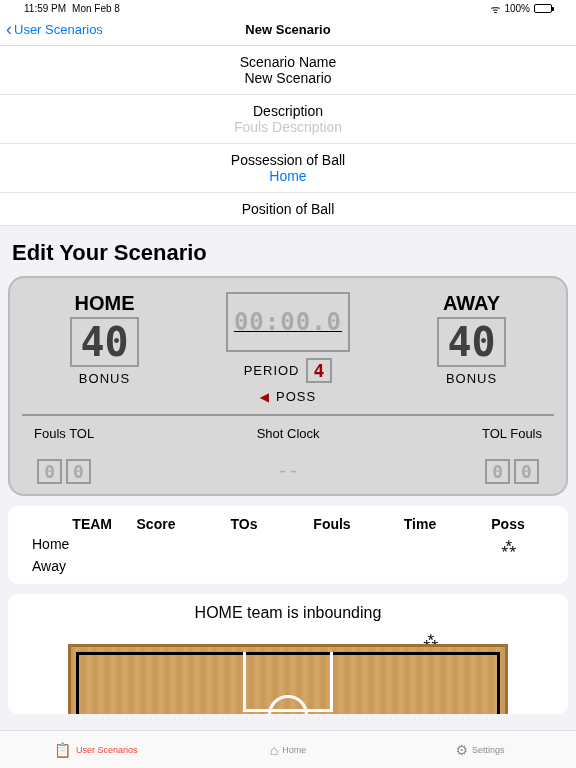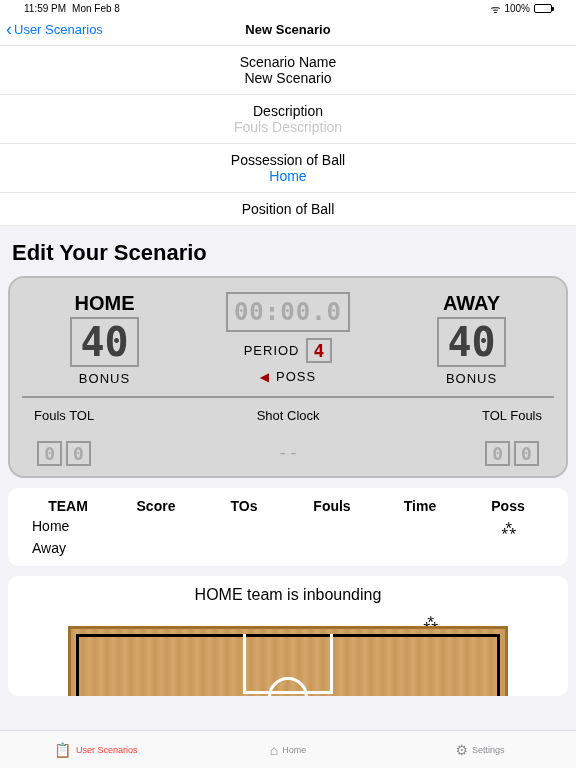--- a/index.html
+++ b/index.html
@@ -28,40 +28,40 @@
     .section-title { font-size: 22px; font-weight: 700; padding: 14px 12px 10px; }
     
     .scoreboard { background: #d8d8d8; border-radius: 16px; margin: 0 8px; padding: 14px 8px 10px; border: 2px solid #bbb; }
     .sb-top { display: flex; justify-content: space-between; align-items: flex-start; padding: 0 10px; }
     .sb-team { text-align: center; flex: 1; }
     .sb-team-name { font-size: 20px; font-weight: 700; }
     .sb-score-box { border: 2px solid #999; padding: 0 8px; display: inline-block; margin-top: 2px; }
     .sb-score { font-size: 40px; font-weight: 700; color: #404040; font-family: monospace; }
     .sb-bonus { font-size: 13px; margin-top: 4px; letter-spacing: 1px; }
     .sb-center { text-align: center; flex: 1.4; }
-    .sb-clock-box { border: 2px solid #999; padding: 4px 6px; display: inline-block; }
+    .sb-clock-box { border: 2px solid #999; padding: 14px 6px; display: inline-block; text-decoration: underline; }
     .sb-clock { font-size: 24px; font-weight: 700; color: #aaa; font-family: monospace; letter-spacing: 1px; }
     .sb-period-row { display: flex; justify-content: center; align-items: center; gap: 6px; margin-top: 6px; }
     .sb-period-label { font-size: 13px; letter-spacing: 1px; }
     .sb-period-box { border: 2px solid #999; padding: 0 6px; font-size: 18px; font-weight: 700; color: #a00000; font-family: monospace; }
     .sb-poss-row { display: flex; justify-content: center; align-items: center; gap: 6px; margin-top: 6px; font-size: 13px; letter-spacing: 1px; }
     .sb-poss-arrow { color: #a00000; font-size: 12px; }
     
     .sb-hr { border: none; border-top: 2px solid #999; margin: 10px 4px; }
     .sb-bottom { display: flex; justify-content: space-between; padding: 0 16px; }
     .sb-stat-group { text-align: center; }
     .sb-stat-label { font-size: 13px; margin-bottom: 18px; }
     .sb-stat-boxes { display: flex; gap: 4px; justify-content: center; }
     .sb-stat-box { border: 2px solid #999; padding: 0 5px; font-size: 18px; font-weight: 700; color: #aaa; font-family: monospace; }
     .sb-shot-clock { font-size: 18px; color: #aaa; font-family: monospace; margin-top: 4px; }
     
     .stats-card { background: #fff; border-radius: 10px; margin: 10px 8px 0; padding: 10px 16px; }
     .stats-header { display: flex; font-weight: 700; font-size: 14px; }
     .stats-header > div { flex: 1; text-align: center; }
-    .stats-header > div:first-child { text-align: center; }
+    .stats-header > div:first-child { text-align: right; }
     .stats-row { display: flex; font-size: 14px; margin-top: 4px; }
     .stats-row > div { flex: 1; text-align: center; }
     .stats-row > div:first-child { text-align: left; padding-left: 8px; }
     .bball-icon { font-size: 13px; }
     
     .court-card { background: #fff; border-radius: 10px; margin: 10px 8px 0; padding: 10px 0 0; text-align: center; overflow: hidden; }
     .court-title { font-size: 16px; font-weight: 500; margin-bottom: 10px; }
     .court-container { position: relative; height: 82px; overflow: hidden; }
     .court-ball { position: absolute; right: 130px; top: -2px; font-size: 13px; }
     .court { margin: 12px 60px 0; height: 70px; background: repeating-linear-gradient(90deg, #c89858 0px, #d4a76a 6px, #c89858 12px); border-top: 3px solid #a0702c; border-left: 3px solid #a0702c; border-right: 3px solid #a0702c; position: relative; }

